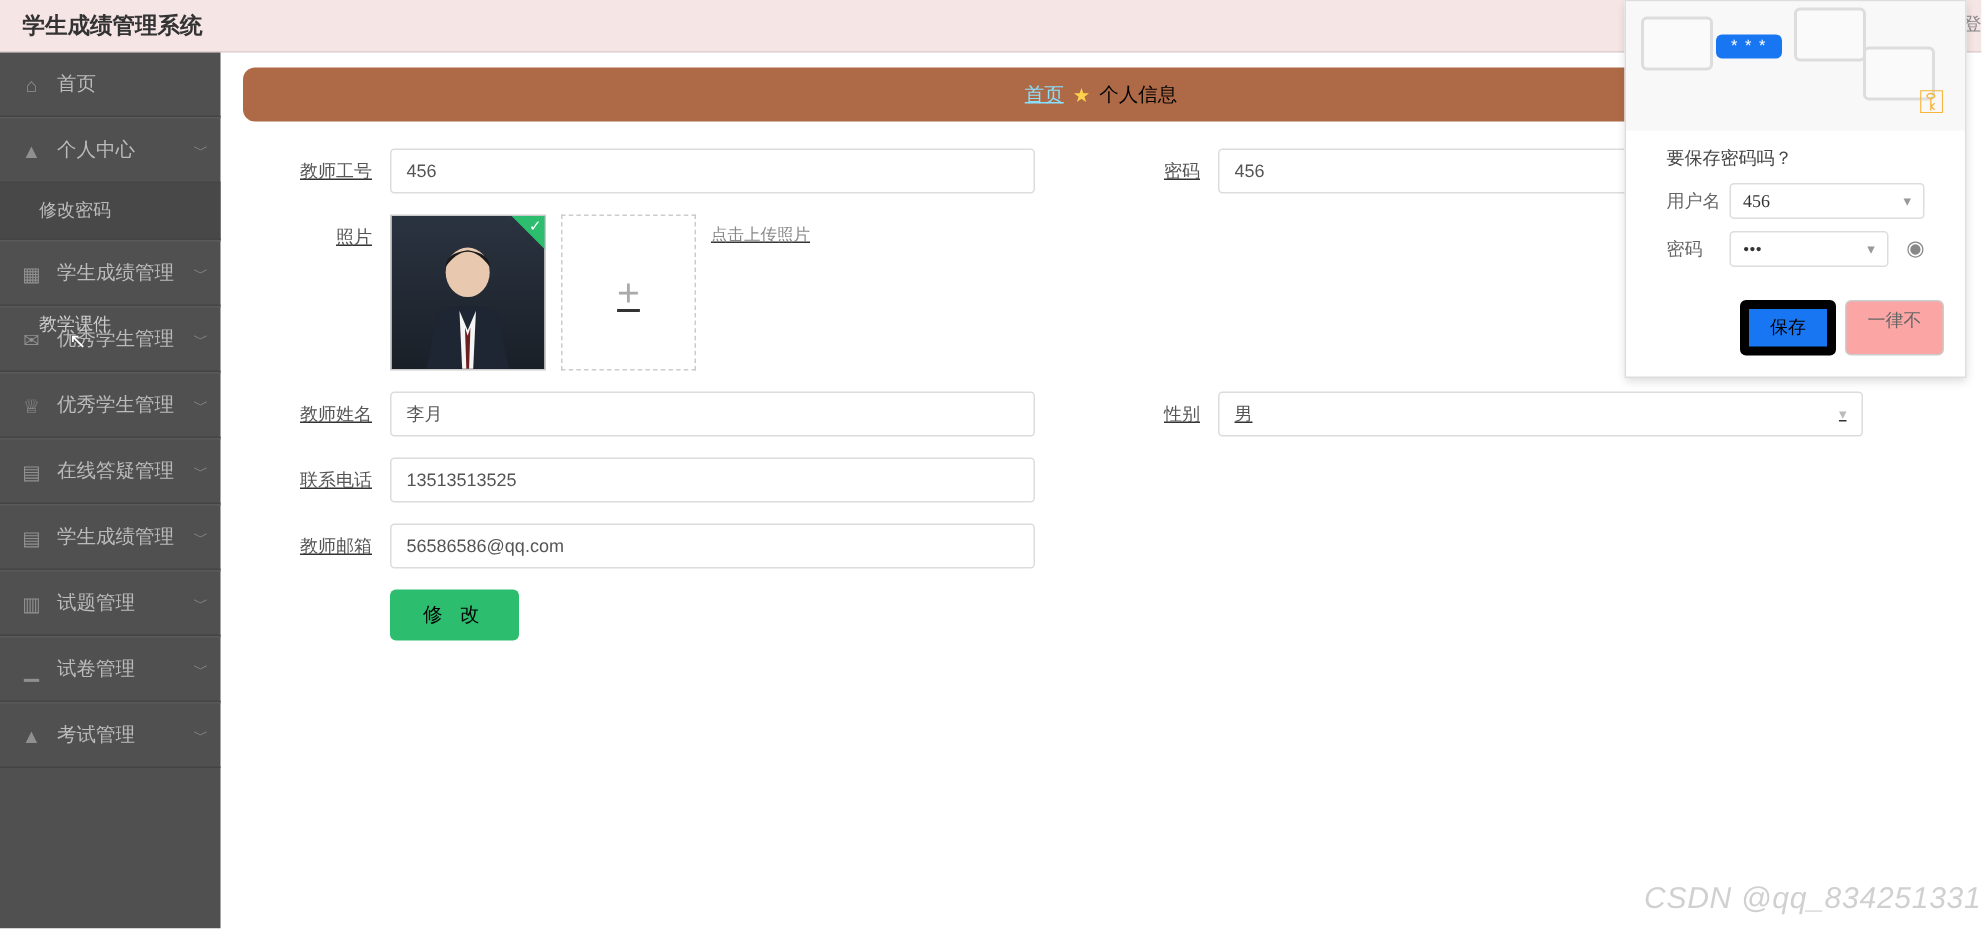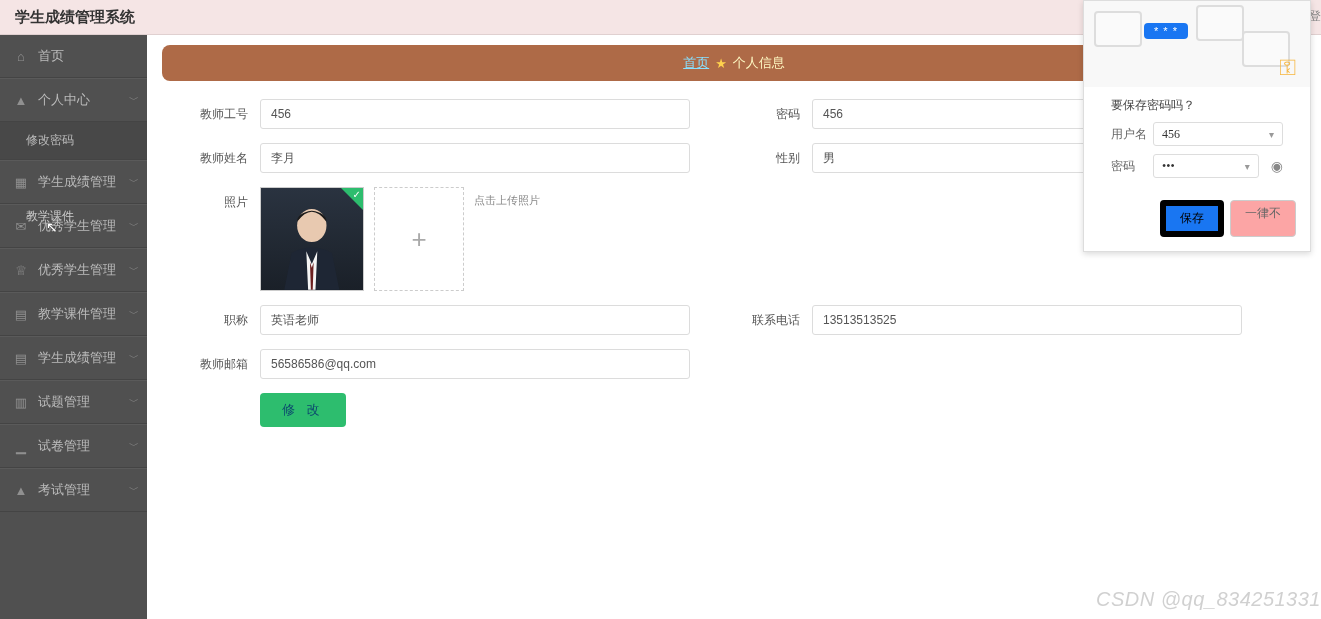--- a/index.html
+++ b/index.html
@@ -12,38 +12,38 @@
 .side-item .icon { width: 14px; height: 14px; margin-right: 10px; opacity: 0.6; display: flex; align-items: center; justify-content: center; }
 .side-item .exp { position: absolute; right: 8px; font-size: 10px; color: #888; }
 .side-sub { background: #484848; padding: 10px 14px 10px 26px; font-size: 12px; border-bottom: 1px solid #444; cursor: pointer; }
 .side-overlap { position: relative; }
 .ghost-text { position: absolute; left: 26px; font-size: 12px; color: #ccc; z-index: 2; top: 3px;}
 .cursor { position: absolute; left: 46px; top: 14px; z-index: 3; font-size: 14px; color: #fff; pointer-events:none;}
 .main { flex: 1; padding: 10px 15px; overflow: auto; }
 .breadcrumb { background: #AE6A47; border-radius: 8px; height: 36px; display: flex; align-items: center; justify-content: center; color: #fff; margin-bottom: 18px; }
 .breadcrumb .home-link { color: #88e0ff; text-decoration: underline; cursor: pointer; }
 .breadcrumb .star { color: #ffd24d; margin: 0 6px; }
-.breadcrumb .cur { color: #fef9c3; }
-.form { padding: 0 20px; }
+.breadcrumb .cur { color: #000000; }
+.form { padding: 0 20px; text-decoration: underline; }
 .row { display: flex; margin-bottom: 14px; }
 .col { flex: 1; display: flex; align-items: flex-start; }
 .lbl { width: 78px; text-align: right; padding-right: 12px; color: #555; font-size: 12px; line-height: 30px; }
 .ctrl { flex: 1; max-width: 430px; }
 .col:nth-child(2) .ctrl { max-width: 430px;}
 input[type=text], .select { width: 100%; height: 30px; border: 1px solid #dcdcdc; border-radius: 3px; padding: 0 10px; font-size: 12px; color: #555; background: #fff; }
 .select { display: flex; align-items: center; justify-content: space-between; cursor: pointer; }
 .select .arr { color: #bbb; font-size: 10px; }
 .photo-row .ctrl { display:flex; gap:10px; flex-wrap:wrap;}
 .photo-thumb { width: 104px; height: 104px; border: 1px solid #ccc; position: relative; background: linear-gradient(180deg,#2a3340 0%,#1a2028 100%); display:flex; align-items:flex-end; justify-content:center;}
 .photo-thumb .corner { position: absolute; top: 0; right: 0; width: 0; height: 0; border-left: 22px solid transparent; border-top: 22px solid #2dbd6e; }
 .photo-thumb .tick { position: absolute; top: 1px; right: 2px; color: #fff; font-size: 10px; }
 .person-svg { width: 80%; height: 90%; }
 .photo-add { width: 90px; height: 104px; border: 1px dashed #ccc; display: flex; align-items: center; justify-content: center; color: #aaa; font-size: 26px; cursor: pointer; }
 .upload-hint { font-size: 11px; color: #888; margin-top: 6px; }
-.btn-submit { display: inline-block; background: #2dbd6e; color: #0c4a6e; border: none; border-radius: 4px; padding: 8px 22px; font-size: 13px; cursor: pointer; letter-spacing: 4px;}
+.btn-submit { display: inline-block; background: #2dbd6e; color: #000000; border: none; border-radius: 4px; padding: 8px 22px; font-size: 13px; cursor: pointer; letter-spacing: 4px;}
 .popup { position: absolute; top: 0; right: 10px; width: 228px; background: #fff; border: 1px solid #ddd; box-shadow: 0 2px 6px rgba(0,0,0,0.15); z-index: 20; font-size: 12px; }
 .popup-illus { height: 86px; position: relative; overflow: hidden; background: #f8f8f8;}
 .chip { position:absolute; background:#1976f2; color:#fff; border-radius:4px; padding:2px 10px; font-size:11px; left:60px; top:22px; letter-spacing:1px;}
 .box-illus { position:absolute; border:2px solid #ddd; border-radius:4px; background:#fafafa;}
 .b1 { width:48px; height:36px; left:10px; top:10px;}
 .b2 { width:48px; height:36px; left:112px; top:4px;}
 .b3 { width:48px; height:36px; left:158px; top:30px;}
 .key-sh { position:absolute; right:14px; bottom:6px; font-size:22px; color:#f6b63e;}
 .popup-body { padding: 10px 27px; }
 .popup-title { margin-bottom: 8px; color:#444;}
@@ -94,21 +94,21 @@
       <span>优秀学生管理</span>
       <span class="exp">﹀</span>
     </div>
     <div class="side-item">
       <span class="icon">♕</span>
       <span>优秀学生管理</span>
       <span class="exp">﹀</span>
     </div>
     <div class="side-item">
       <span class="icon">▤</span>
-      <span>教学课件管理</span>
+      <span>在线答疑管理</span>
       <span class="exp">﹀</span>
     </div>
     <div class="side-item">
       <span class="icon">▤</span>
       <span>学生成绩管理</span>
       <span class="exp">﹀</span>
     </div>
     <div class="side-item">
       <span class="icon">▥</span>
       <span>试题管理</span>
@@ -135,35 +135,20 @@
 
     <div class="form">
       <div class="row">
         <div class="col">
           <div class="lbl">教师工号</div>
           <div class="ctrl"><input type="text" value="456" style=""></div>
         </div>
         <div class="col">
           <div class="lbl">密码</div>
           <div class="ctrl"><input type="text" value="456" style=""></div>
-        </div>
-      </div>
-      <div class="row">
-        <div class="col">
-          <div class="lbl">教师姓名</div>
-          <div class="ctrl"><input type="text" value="李月" style=""></div>
-        </div>
-        <div class="col">
-          <div class="lbl">性别</div>
-          <div class="ctrl">
-            <div class="select">
-              <span>男</span>
-              <span class="arr">▾</span>
-            </div>
-          </div>
         </div>
       </div>
       <div class="row photo-row">
         <div class="col">
           <div class="lbl">照片</div>
           <div class="ctrl">
             <div style="display:flex;gap:10px;">
               <div class="photo-thumb">
                 <div class="corner"></div>
                 <span class="tick">✓</span>
@@ -179,23 +164,34 @@
                 <span>+</span>
               </div>
             </div>
             <div class="upload-hint">点击上传照片</div>
           </div>
         </div>
         <div class="col"></div>
       </div>
       <div class="row">
         <div class="col">
-          <div class="lbl">职称</div>
-          <div class="ctrl"><input type="text" value="英语老师" style=""></div>
-        </div>
+          <div class="lbl">教师姓名</div>
+          <div class="ctrl"><input type="text" value="李月" style=""></div>
+        </div>
+        <div class="col">
+          <div class="lbl">性别</div>
+          <div class="ctrl">
+            <div class="select">
+              <span>男</span>
+              <span class="arr">▾</span>
+            </div>
+          </div>
+        </div>
+      </div>
+      <div class="row">
         <div class="col">
           <div class="lbl">联系电话</div>
           <div class="ctrl"><input type="text" value="13513513525" style=""></div>
         </div>
       </div>
       <div class="row">
         <div class="col">
           <div class="lbl">教师邮箱</div>
           <div class="ctrl"><input type="text" value="56586586@qq.com" style=""></div>
         </div>

